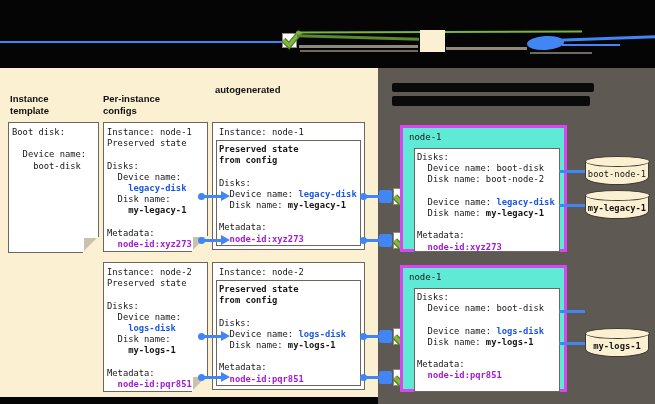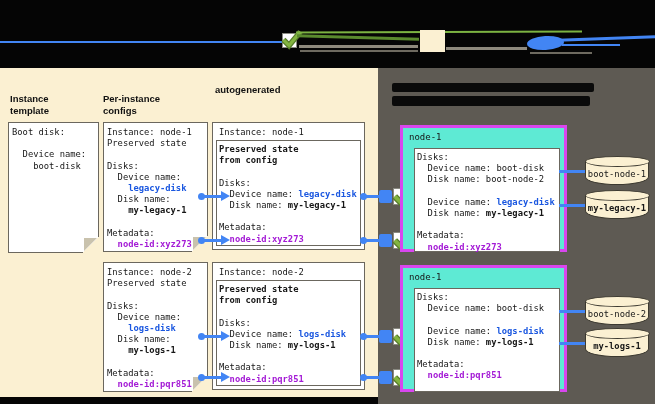--- a/index.html
+++ b/index.html
@@ -283,21 +283,18 @@
   <div class="cline" style="left:559px;top:170px;width:26px"></div>
   <div class="cyl" style="left:585px;top:162px">
     <span class="lbl">boot-node-1</span>
   </div>
   <div class="cline" style="left:559px;top:204px;width:26px"></div>
   <div class="cyl" style="left:585px;top:196px">
     <span class="lbl k">my-legacy-1</span>
   </div>
 
   <div class="cline" style="left:559px;top:310px;width:26px"></div>
-  <div class="cyl" style="left:585px;top:302px">
-    <span class="lbl">boot-node-2</span>
-  </div>
   <div class="cline" style="left:559px;top:342px;width:26px"></div>
   <div class="cyl" style="left:585px;top:334px">
     <span class="lbl k">my-logs-1</span>
   </div>
 
 </div>
 
 </body></html>

